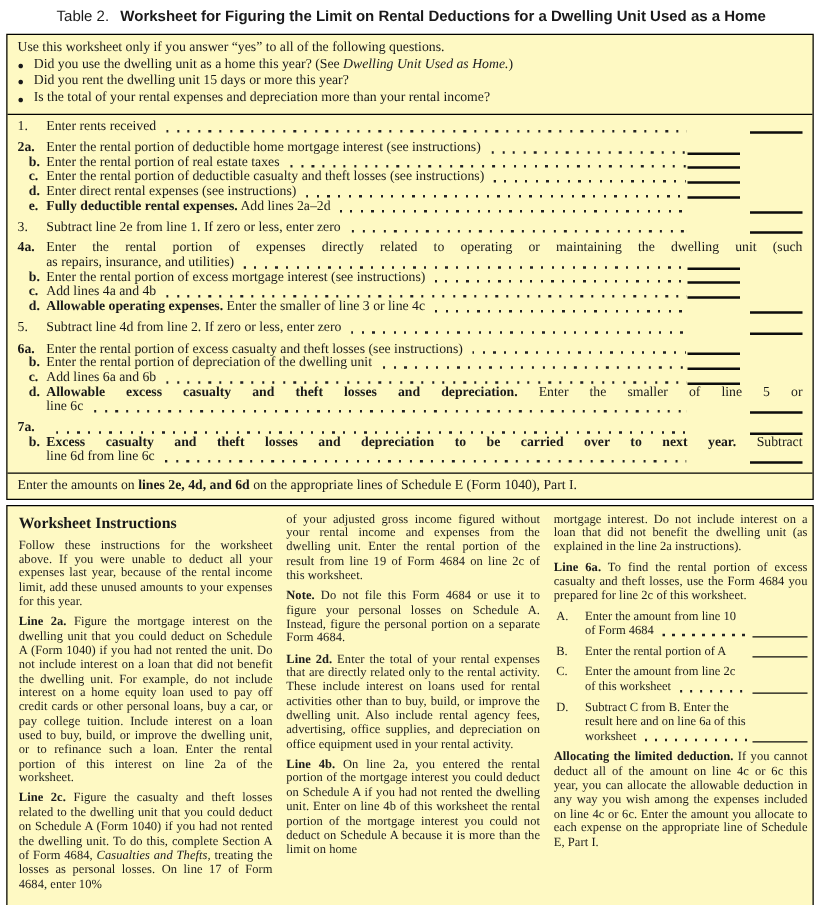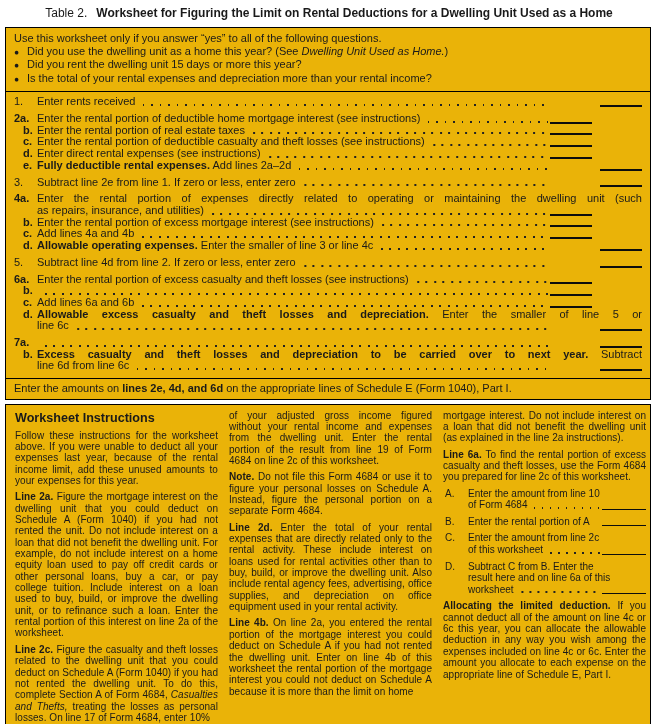--- a/index.html
+++ b/index.html
@@ -5,21 +5,21 @@
   html,body{margin:0;padding:0;width:656px;height:724px;background:#ffffff;overflow:hidden;}
   body{font-family:"Liberation Sans", sans-serif;color:#1a1a1a;-webkit-font-smoothing:antialiased;}
   .page{padding:4px 5px 0 5px;}
 
   
   .title{font-size:12px;margin:2px 0 7px 2px;white-space:nowrap;text-align:center;}
   .title .prefix{font-weight:normal;margin-right:9px;}
   .title .main{font-weight:bold;}
 
   
-  .box{border:1.6px solid #000;background:#eab308;}
+  .box{border:1.6px solid #000;background:#fef9c3;font-family:Liberation Serif, serif;}
   .intro{padding:4px 8px 6px 8px;border-bottom:1.6px solid #000;font-size:11px;line-height:12.6px;}
   .qline{display:flex;}
   .qbullet{width:13px;flex:none;font-size:8.5px;line-height:12.6px;padding-top:1px;}
   .ws{padding:4px 4px 2px 4px;}
   .wrow{display:flex;align-items:flex-end;font-size:11px;line-height:11.7px;min-height:11.7px;}
   .wrow.group{margin-top:5px;}
   .wnum{width:27px;flex:none;padding-left:4px;font-weight:bold;box-sizing:border-box;}
   .wnum.plain{font-weight:normal;}
   .wnum.sub{padding-left:13px;}
   .wlabel{white-space:nowrap;}
@@ -195,20 +195,21 @@
           <div class="wnum">6a.</div>
           <div class="wlabel"><span>Enter the rental portion of excess casualty and theft losses (see instructions)</span></div>
           <div class="leader"></div>
           <div class="slot slot-inner">
             <div class="blank"></div>
           </div>
           <div class="slot slot-outer"></div>
         </div>
         <div class="wrow">
           <div class="wnum sub">b.</div>
+          <div class="wlabel"><span>Enter the rental portion of depreciation of the dwelling unit</span></div>
           <div class="leader"></div>
           <div class="slot slot-inner">
             <div class="blank"></div>
           </div>
           <div class="slot slot-outer"></div>
         </div>
         <div class="wrow">
           <div class="wnum sub">c.</div>
           <div class="wlabel"><span>Add lines 6a and 6b</span></div>
           <div class="leader"></div>

